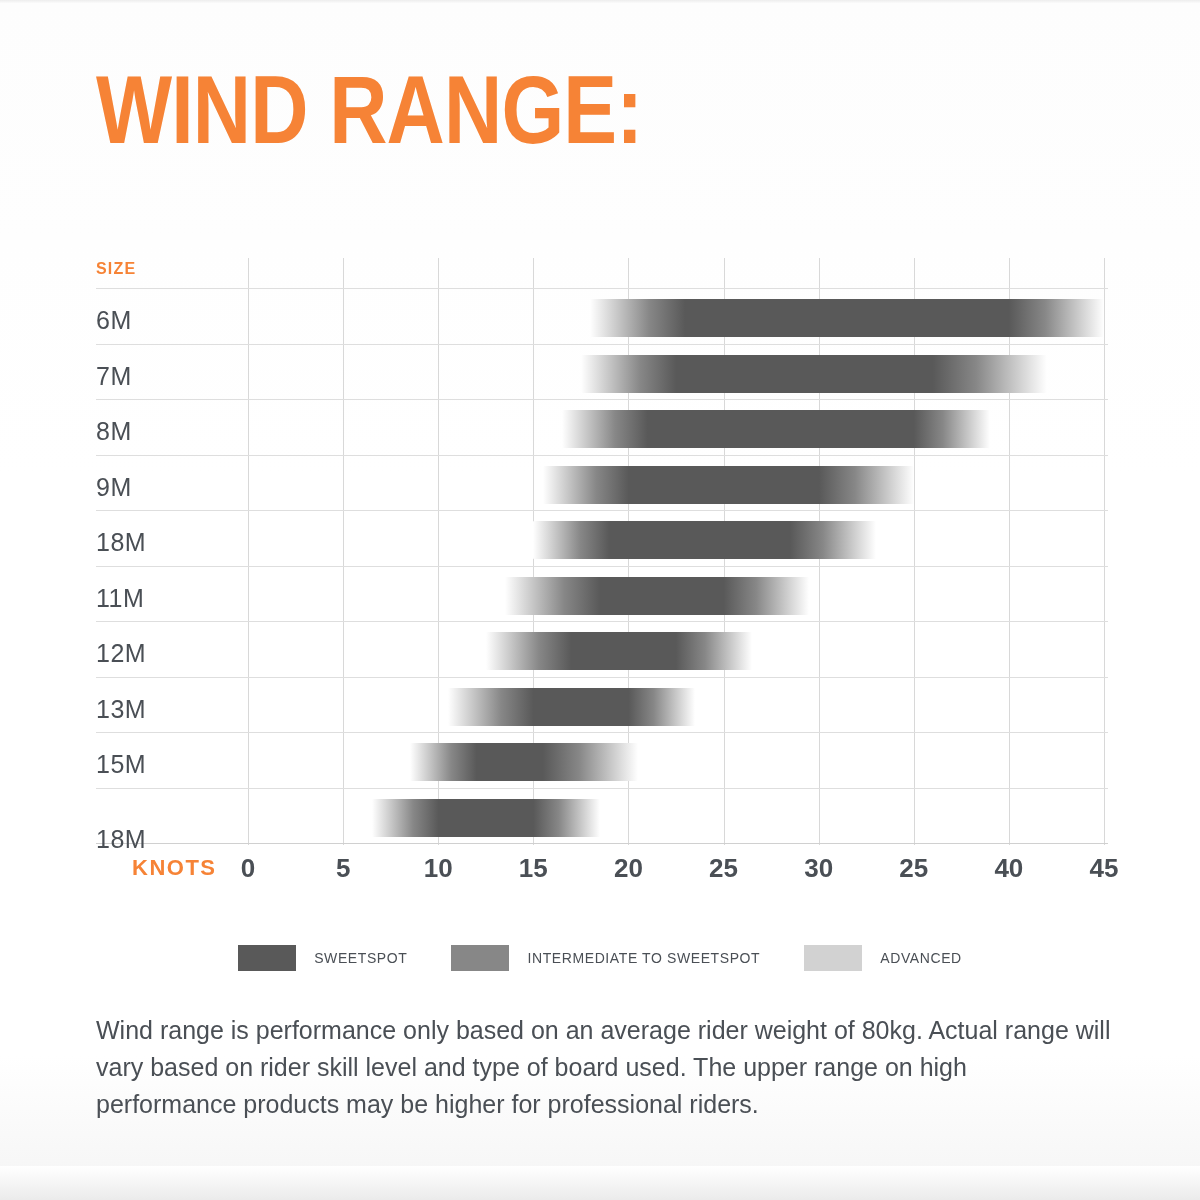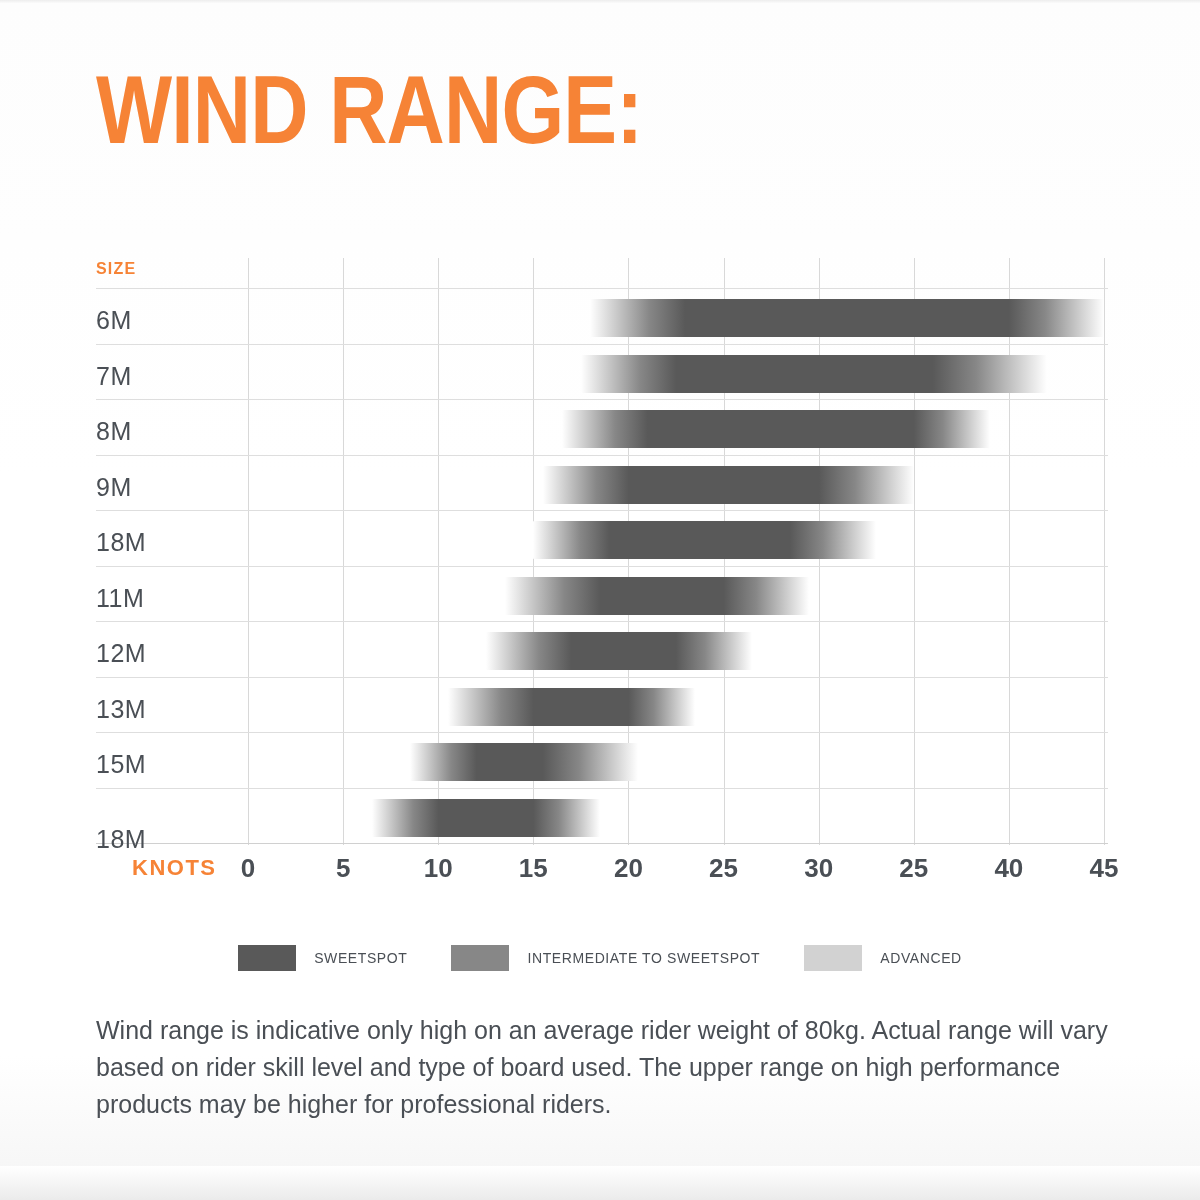--- a/index.html
+++ b/index.html
@@ -176,14 +176,14 @@
       <div class="lg-item">
         <span class="lg-swatch" style="background: rgb(135, 135, 135);"></span>
         <span class="lg-text">INTERMEDIATE TO SWEETSPOT</span>
       </div>
       <div class="lg-item">
         <span class="lg-swatch" style="background: rgb(210, 210, 210);"></span>
         <span class="lg-text">ADVANCED</span>
       </div>
     </div>
 
-  <div class="note">Wind range is indicative only high on an average rider weight of 80kg. Actual range will vary based on rider skill level and type of board used. The upper range on high performance products may be higher for professional riders.</div>
+  <div class="note">Wind range is performance only based on an average rider weight of 80kg. Actual range will vary based on rider skill level and type of board used. The upper range on high performance products may be higher for professional riders.</div>
 </div>
 
 </body></html>

